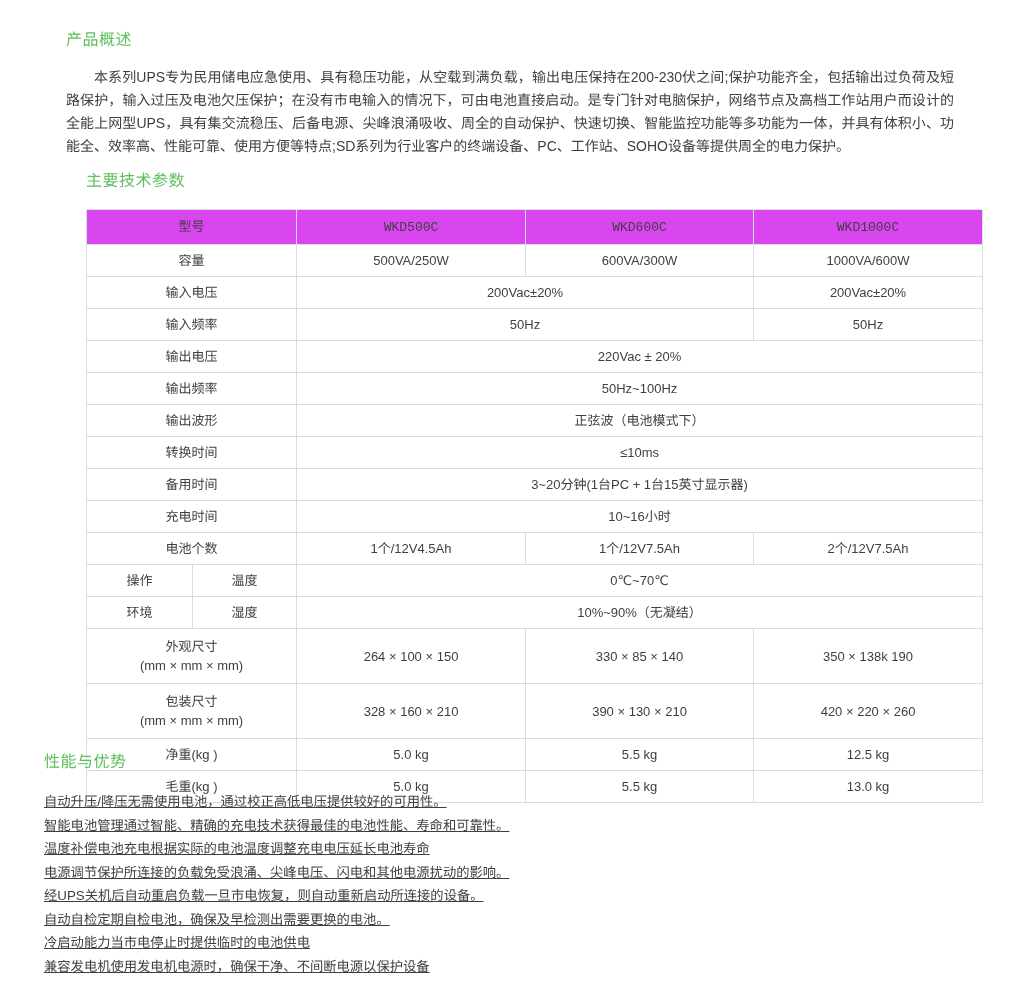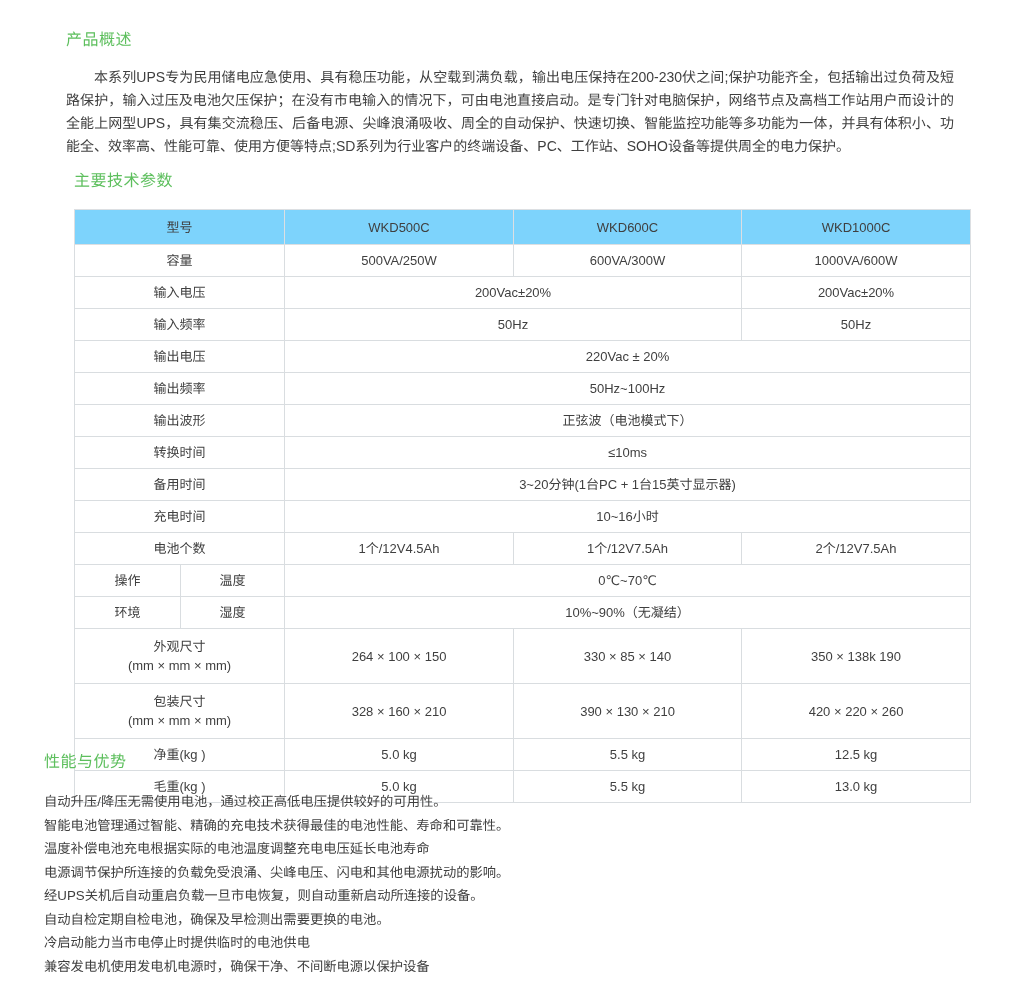--- a/index.html
+++ b/index.html
@@ -41,21 +41,21 @@
     margin: 16px 0 0 0;
     font-size: 14px;
     line-height: 23px;
     text-align: justify;
     text-indent: 2em;
     color: #3f3f3f;
   }
   
   .spec-block {
     position: absolute;
-    left: 54px;
+    left: 66px;
     top: 167px;
     width: 896px;
     padding-left: 20px;
   }
   table.spec {
     margin-top: 18px;
     border-collapse: collapse;
     width: 896px;
     table-layout: fixed;
     font-size: 13px;
@@ -64,23 +64,24 @@
   table.spec td {
     border: 1px solid #d9dde0;
     text-align: center;
     vertical-align: middle;
     padding: 6px 4px;
     height: 14px;
     line-height: 19px;
     font-weight: normal;
   }
   table.spec tr.head-row td {
-    background: #7dd3fc;
+    background: #d946ef;
     height: 22px;
     border-color: #dcdfe2;
+    font-family: Liberation Mono, monospace;
   }
   table.spec td.label {
     color: #3f3f3f;
   }
   table.spec td.tall {
     height: 42px;
   }
   .dim-name { display: block; }
   .dim-unit { display: block; }
   
@@ -93,20 +94,21 @@
   .adv-list {
     margin: 18px 0 0 0;
     padding: 0;
     list-style: none;
   }
   .adv-list li {
     font-size: 13.3px;
     line-height: 23.5px;
     color: #3f3f3f;
     white-space: nowrap;
+    text-decoration: underline;
   }
 </style>
 </head>
 <body>
 
 <div class="page">
 
   <section class="overview-block">
     <h2 class="section-heading">产品概述</h2>
     <p class="overview-para">本系列UPS专为民用储电应急使用、具有稳压功能，从空载到满负载，输出电压保持在200-230伏之间;保护功能齐全，包括输出过负荷及短路保护，输入过压及电池欠压保护；在没有市电输入的情况下，可由电池直接启动。是专门针对电脑保护，网络节点及高档工作站用户而设计的全能上网型UPS，具有集交流稳压、后备电源、尖峰浪涌吸收、周全的自动保护、快速切换、智能监控功能等多功能为一体，并具有体积小、功能全、效率高、性能可靠、使用方便等特点;SD系列为行业客户的终端设备、PC、工作站、SOHO设备等提供周全的电力保护。</p>

